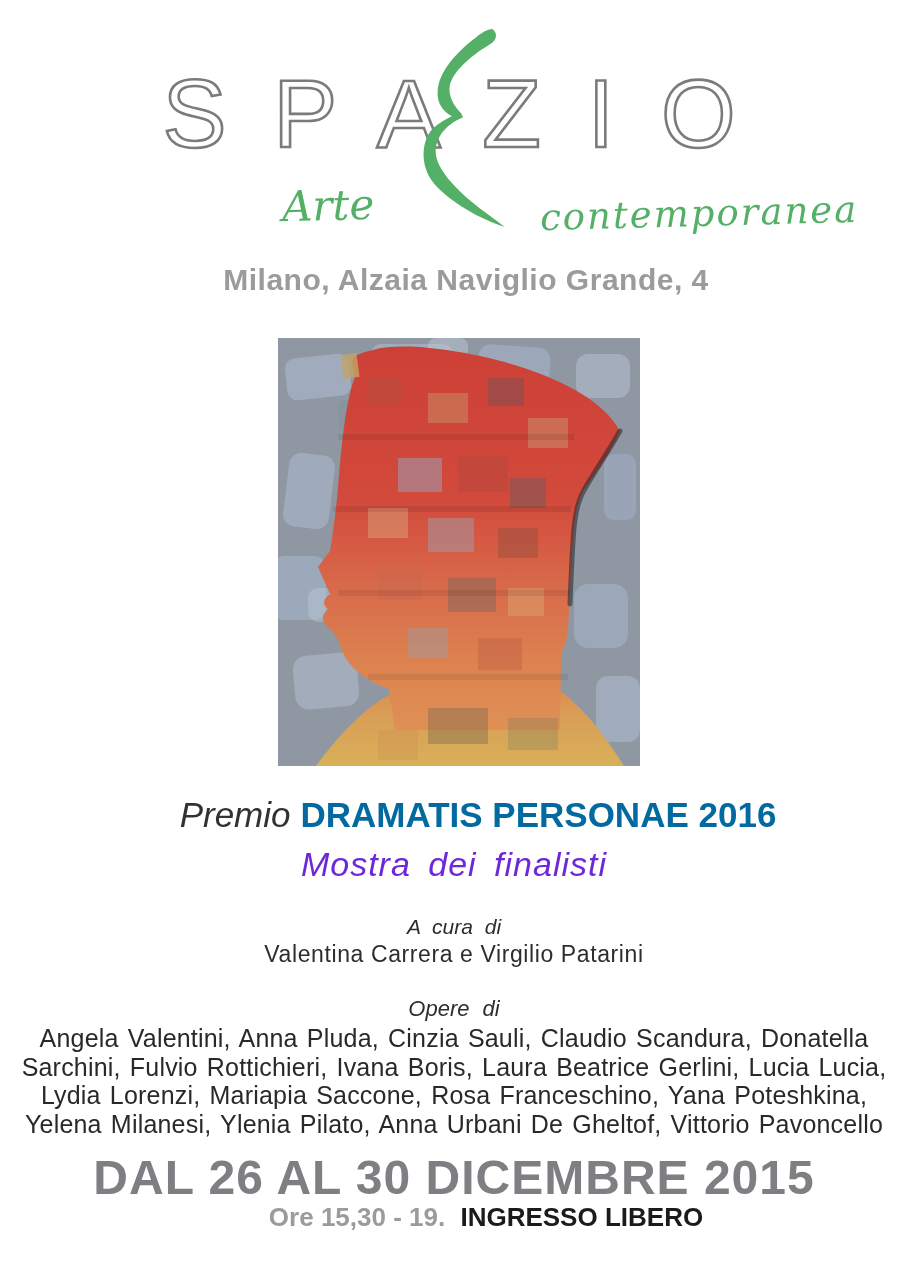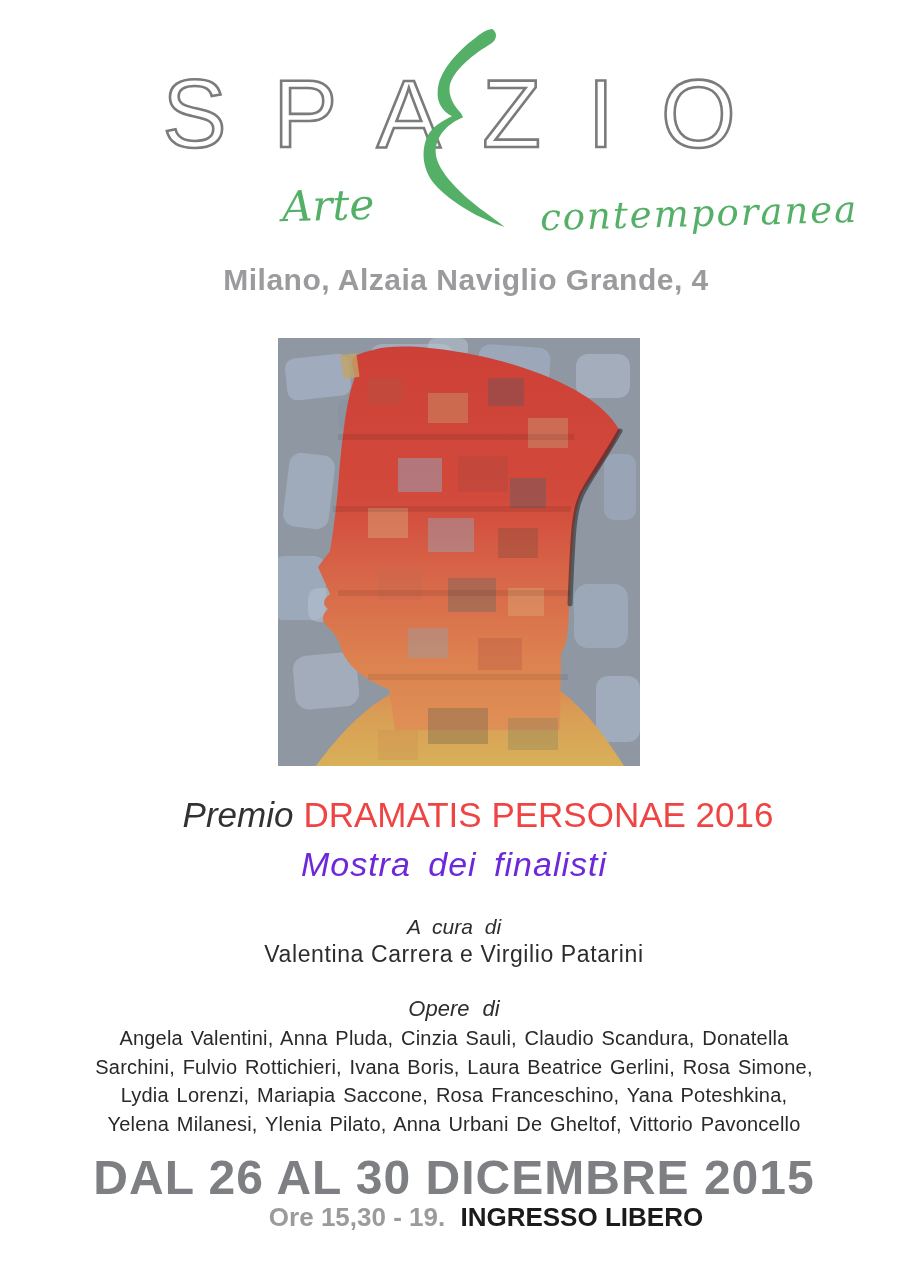--- a/index.html
+++ b/index.html
@@ -45,31 +45,31 @@
     letter-spacing:0.5px;
     padding-left:24px;box-sizing:border-box;
   }
 
   
   .artwork{position:absolute;left:278px;top:338px;width:362px;height:428px;}
 
   
   .title-line{top:795px;font-size:35px;}
   .title-prefix{font-style:italic;color:#323232;margin-right:10px;margin-left:48px;}
-  .title-main{font-weight:normal;color:#ef4444;}
+  .title-main{font-weight:bold;color:#0369a1;}
   .title-sub{
     top:845px;font-size:34px;font-style:italic;color:#6d28d9;
     word-spacing:7px;letter-spacing:1px;
   }
 
   
   .cura-label{top:915px;font-size:21px;font-style:italic;word-spacing:6px;color:#2d2d2d;}
   .cura-names{top:941px;font-size:23px;color:#2d2d2d;letter-spacing:0.6px;}
   .opere-label{top:996px;font-size:22px;font-style:italic;word-spacing:7px;color:#2d2d2d;}
-  .artists{top:1024px;font-size:20px;line-height:28.5px;color:#292929;letter-spacing:0.2px;word-spacing:2px;}
+  .artists{top:1024px;font-size:25px;line-height:28.5px;color:#292929;letter-spacing:0.2px;word-spacing:2px;}
 
   
   .dates{
     top:1150px;font-size:48px;font-weight:bold;color:#7d7f82;letter-spacing:1px;
   }
   .hours{top:1202px;font-size:26px;font-weight:bold;margin-left:32px;}
   .hours-gray{color:#9b9b9d;}
   .hours-black{color:#1b1b1b;margin-left:8px;}
 </style>
 </head>
@@ -171,21 +171,21 @@
     <span class="title-prefix">Premio</span><span class="title-main">DRAMATIS PERSONAE 2016</span>
   </div>
   <div class="centered title-sub">Mostra dei finalisti</div>
 
   <div class="centered cura-label">A cura di</div>
   <div class="centered cura-names">Valentina Carrera e Virgilio Patarini</div>
 
   <div class="centered opere-label">Opere di</div>
   <div class="centered artists">
     <div>Angela Valentini, Anna Pluda, Cinzia Sauli, Claudio Scandura, Donatella</div>
-    <div>Sarchini, Fulvio Rottichieri, Ivana Boris, Laura Beatrice Gerlini, Rosa Simone,</div>
+    <div>Sarchini, Fulvio Rottichieri, Ivana Boris, Laura Beatrice Gerlini, Lucia Lucia,</div>
     <div>Lydia Lorenzi, Mariapia Saccone, Rosa Franceschino, Yana Poteshkina,</div>
     <div>Yelena Milanesi, Ylenia Pilato, Anna Urbani De Gheltof, Vittorio Pavoncello</div>
   </div>
 
   <div class="centered dates">DAL 26 AL 30 DICEMBRE 2015</div>
   <div class="centered hours">
     <span class="hours-gray">Ore 15,30 - 19.</span>
     <span class="hours-black">INGRESSO LIBERO</span>
   </div>
 

